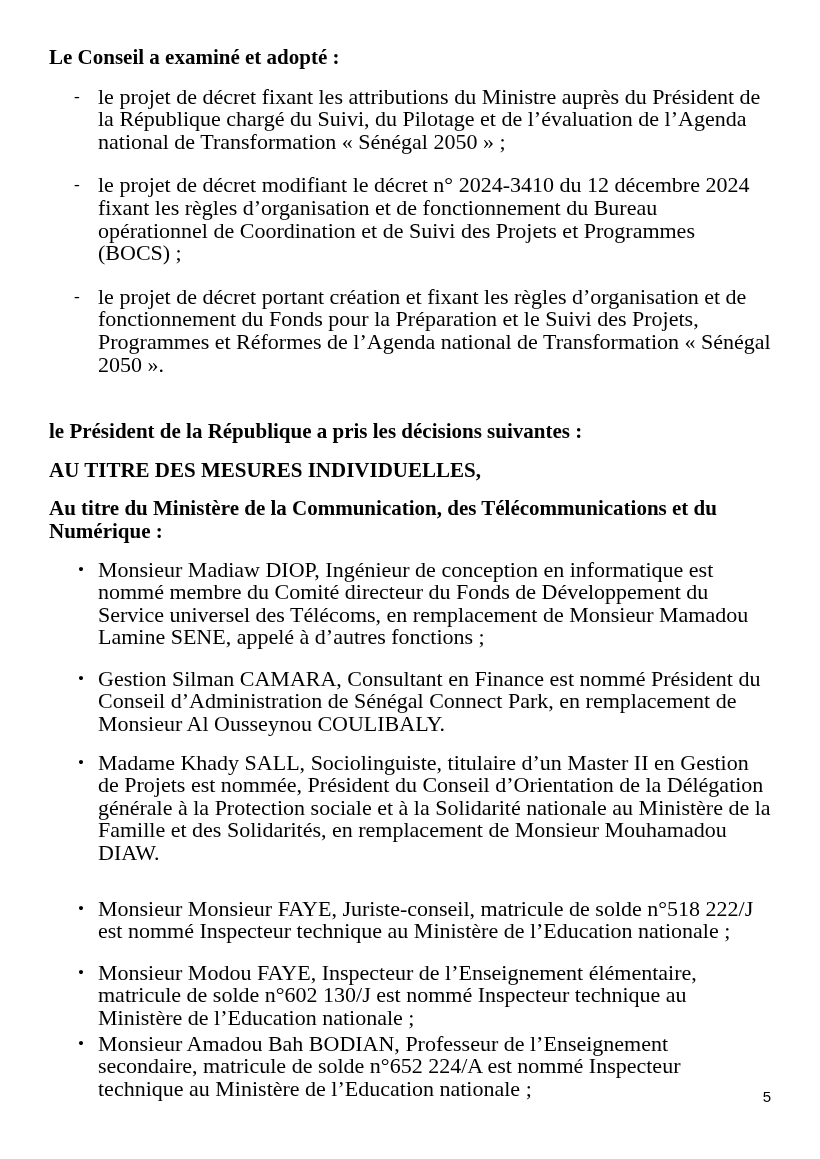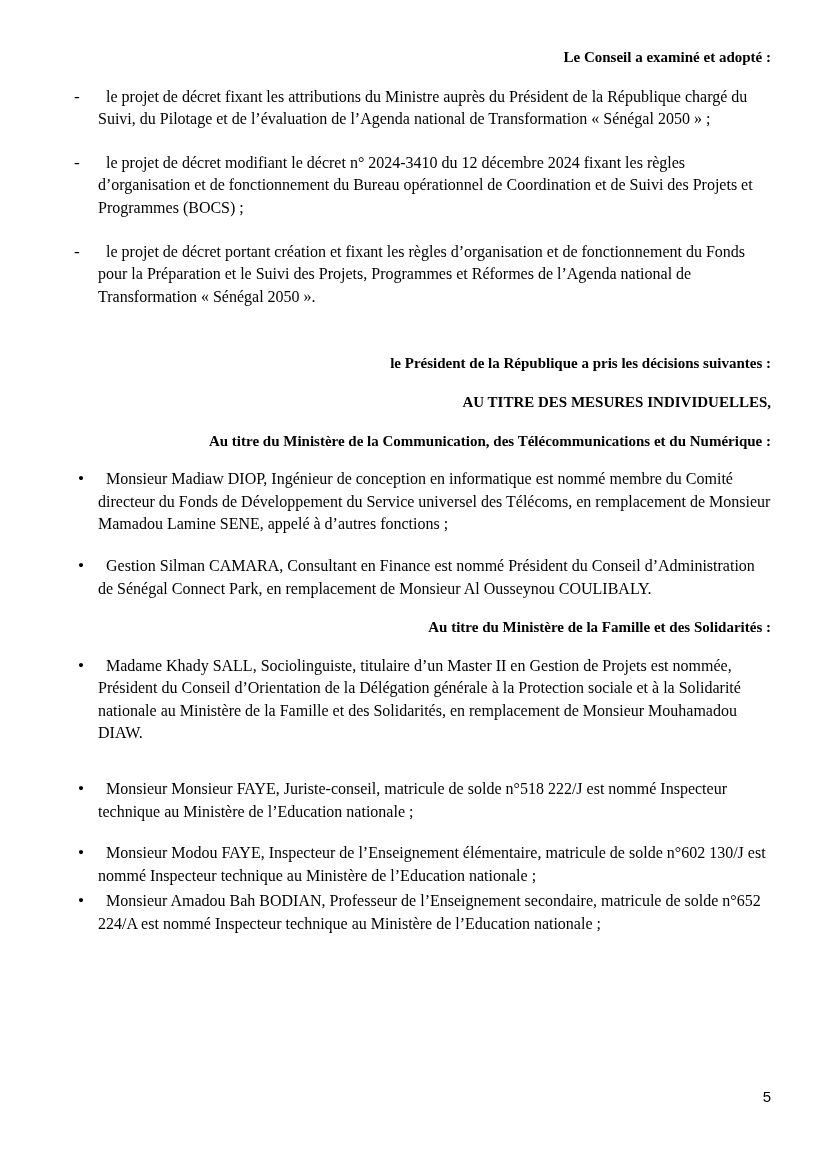--- a/index.html
+++ b/index.html
@@ -27,32 +27,32 @@
   .content {
     position: absolute;
     left: 49px;
     top: 46px;
     width: 722px;       
   }
 
   
 
   .para {
-    font-size: 16px;
+    font-size: 22px;
     line-height: 22.6px;
     text-align: justify;
     text-justify: inter-word;
-    margin: 8px;
+    margin: 0;
   }
 
   .heading {
     font-weight: bold;
-    font-size: 15px;
-    line-height: 22.6px;
-    text-align: right;
+    font-size: 21px;
+    line-height: 22.6px;
+    text-align: left;
     margin: 0;
   }
 
   .heading-intro { margin-bottom: 17px; }
 
   
 
   .dash-list {
     list-style: none;
     margin: 0;
@@ -164,21 +164,20 @@
         <span class="para"><span class="lead">Monsieur Madiaw DIOP,</span><span> Ingénieur de conception en informatique est nommé membre du Comité directeur du Fonds de Développement du Service universel des Télécoms, en remplacement de Monsieur Mamadou Lamine SENE, appelé à d’autres fonctions ;</span></span>
       </li>
       <li class="bullet-item">
         <span class="bullet-marker">•</span>
         <span class="para"><span class="lead">Gestion Silman CAMARA,</span><span> Consultant en Finance est nommé Président du Conseil d’Administration de Sénégal Connect Park, en remplacement de Monsieur Al Ousseynou COULIBALY.</span></span>
       </li>
     </ul>
 
     <div class="gap-small"></div>
 
-    <p class="heading subheading">Au titre du Ministère de la Famille et des Solidarités :</p>
 
     <ul class="bullet-list">
       <li class="bullet-item">
         <span class="bullet-marker">•</span>
         <span class="para"><span class="lead">Madame Khady SALL,</span><span> Sociolinguiste, titulaire d’un Master II en Gestion de Projets est nommée, Président du Conseil d’Orientation de la Délégation générale à la Protection sociale et à la Solidarité nationale au Ministère de la Famille et des Solidarités, en remplacement de Monsieur Mouhamadou DIAW.</span></span>
       </li>
     </ul>
 
     <div class="gap-before-edu"></div>
 

